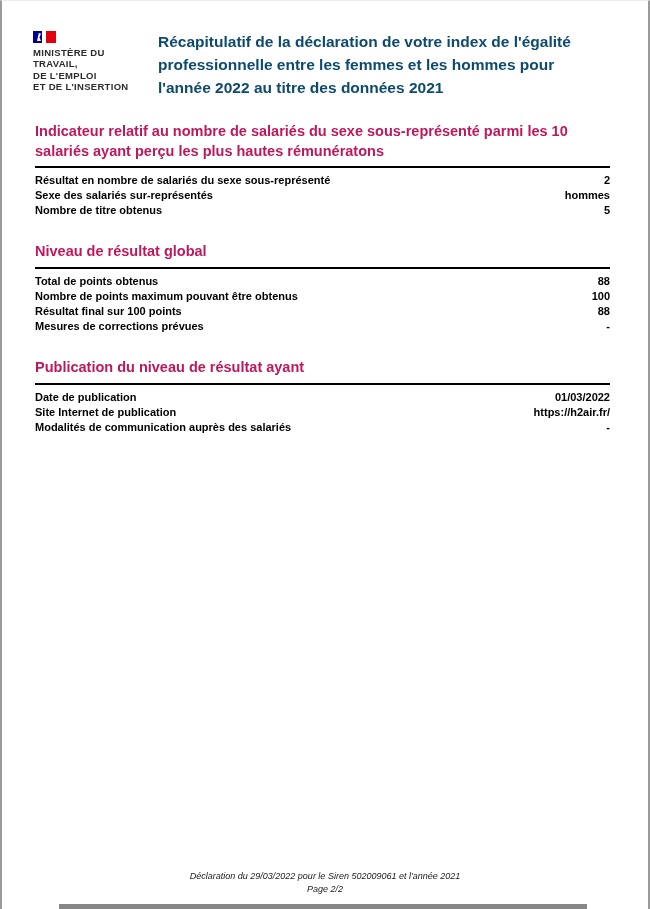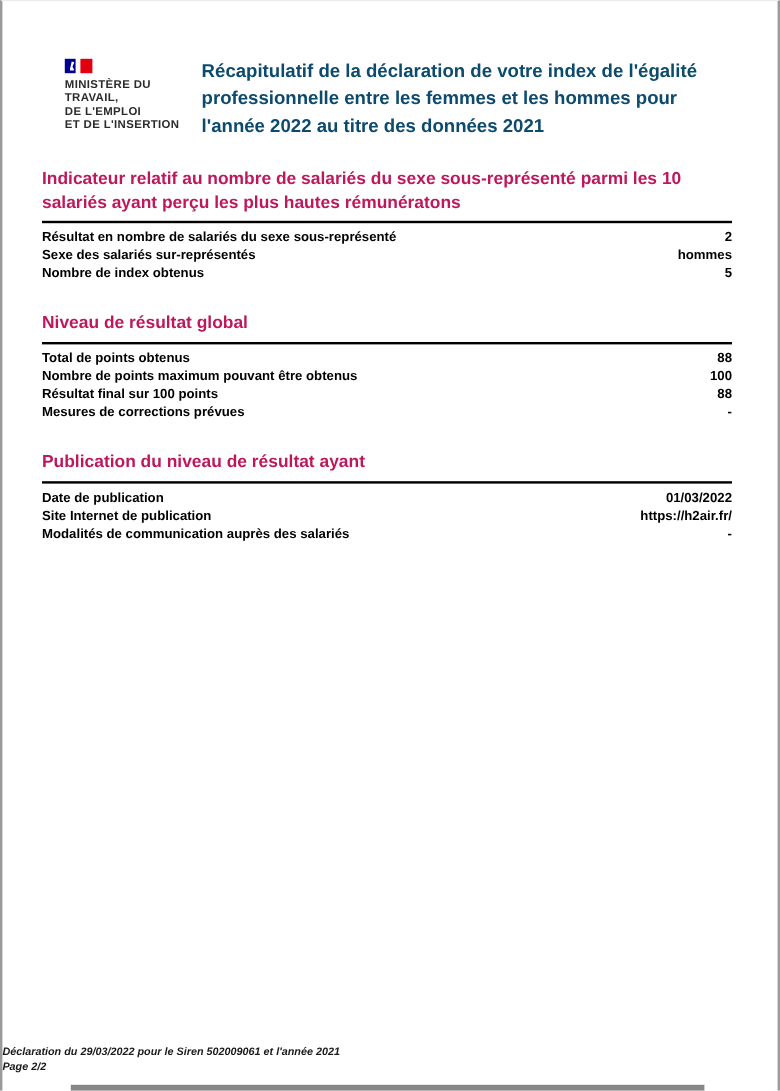--- a/index.html
+++ b/index.html
@@ -16,23 +16,22 @@
     border-left: 2px solid #9a9a9a;
     border-right: 2px solid #9a9a9a;
     border-top: 1px solid #ececec;
     box-sizing: border-box;
     background: #fff;
   }
   
   .header {
     display: flex;
     align-items: flex-start;
-    padding: 47px 38px 0 31px;
-    gap: 13px;
-    justify-content: flex-end;
+    padding: 29px 38px 0 31px;
+    gap: 24px;
   }
   .gov-logo { width: 101px; flex-shrink: 0; padding-top: 1px; }
   .flag { display: flex; width: 23px; height: 12px; margin-bottom: 4px; }
   .flag .b { width: 9px; background: #000091; position: relative; }
   .flag .b::after {
     content: ""; position: absolute; right: 1px; top: 2px;
     width: 4px; height: 8px; background: #ffffff;
     clip-path: polygon(0 100%, 45% 0, 100% 10%, 60% 55%, 100% 100%);
   }
   .flag .w { width: 4px; background: #ffffff; }
@@ -57,21 +56,22 @@
   .rows { margin-top: 5px; }
   .row {
     display: flex; justify-content: space-between; align-items: flex-end;
     font-size: 11px; font-weight: bold; line-height: 15px;
   }
   .row-label { text-align: left; padding-right: 20px; }
   .row-value { text-align: right; white-space: nowrap; }
   
   .footer {
     position: absolute; left: 0; right: 0; bottom: 13px;
-    font-size: 9px; font-style: italic; font-weight: bold;
+    text-align: center;
+    font-size: 9px; font-style: italic; font-weight: normal;
     line-height: 13px; color: #1a1a1a;
   }
   .page-shadow {
     position: absolute; left: 57px; right: 61px; bottom: 0; height: 5px;
     background: #878787;
   }
 </style>
 </head>
 <body>
 
@@ -101,21 +101,21 @@
       <div class="rows">
         <div class="row">
           <span class="row-label">Résultat en nombre de salariés du sexe sous-représenté</span>
           <span class="row-value">2</span>
         </div>
         <div class="row">
           <span class="row-label">Sexe des salariés sur-représentés</span>
           <span class="row-value">hommes</span>
         </div>
         <div class="row">
-          <span class="row-label">Nombre de index obtenus</span>
+          <span class="row-label">Nombre de titre obtenus</span>
           <span class="row-value">5</span>
         </div>
       </div>
     </div>
 
     <div class="section">
       <h2>Niveau de résultat global</h2>
       <div class="rows">
         <div class="row">
           <span class="row-label">Total de points obtenus</span>

